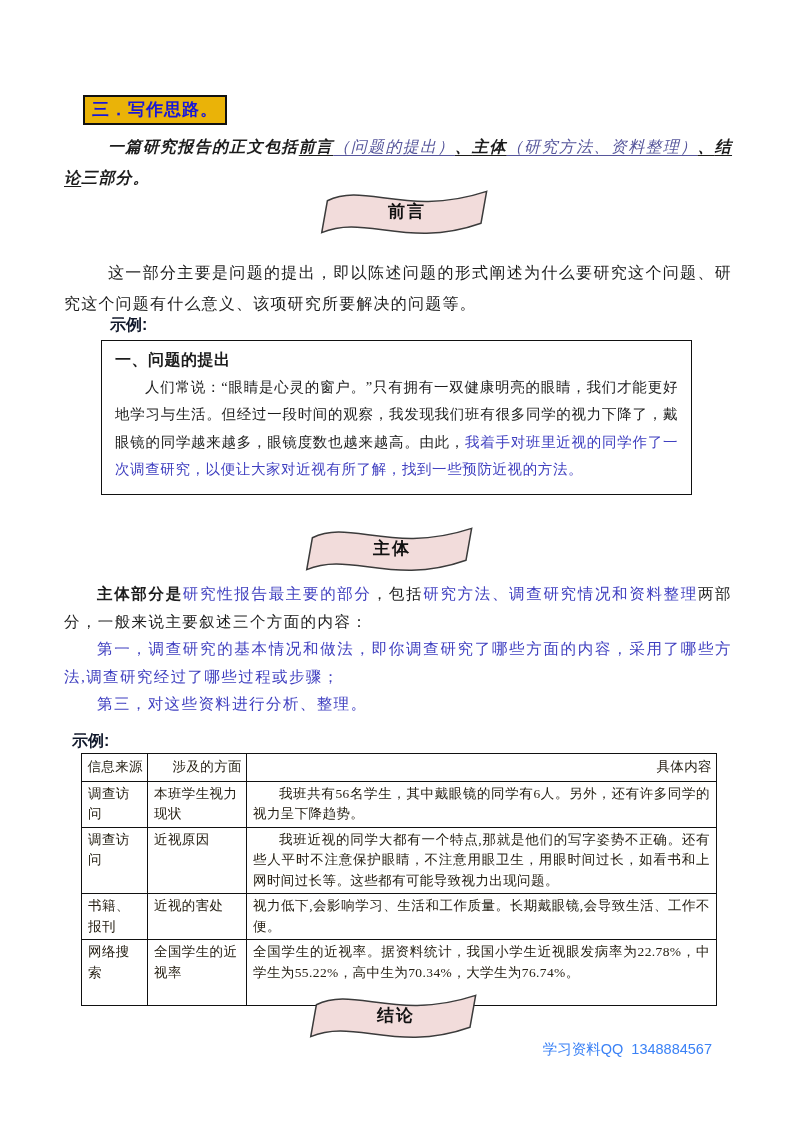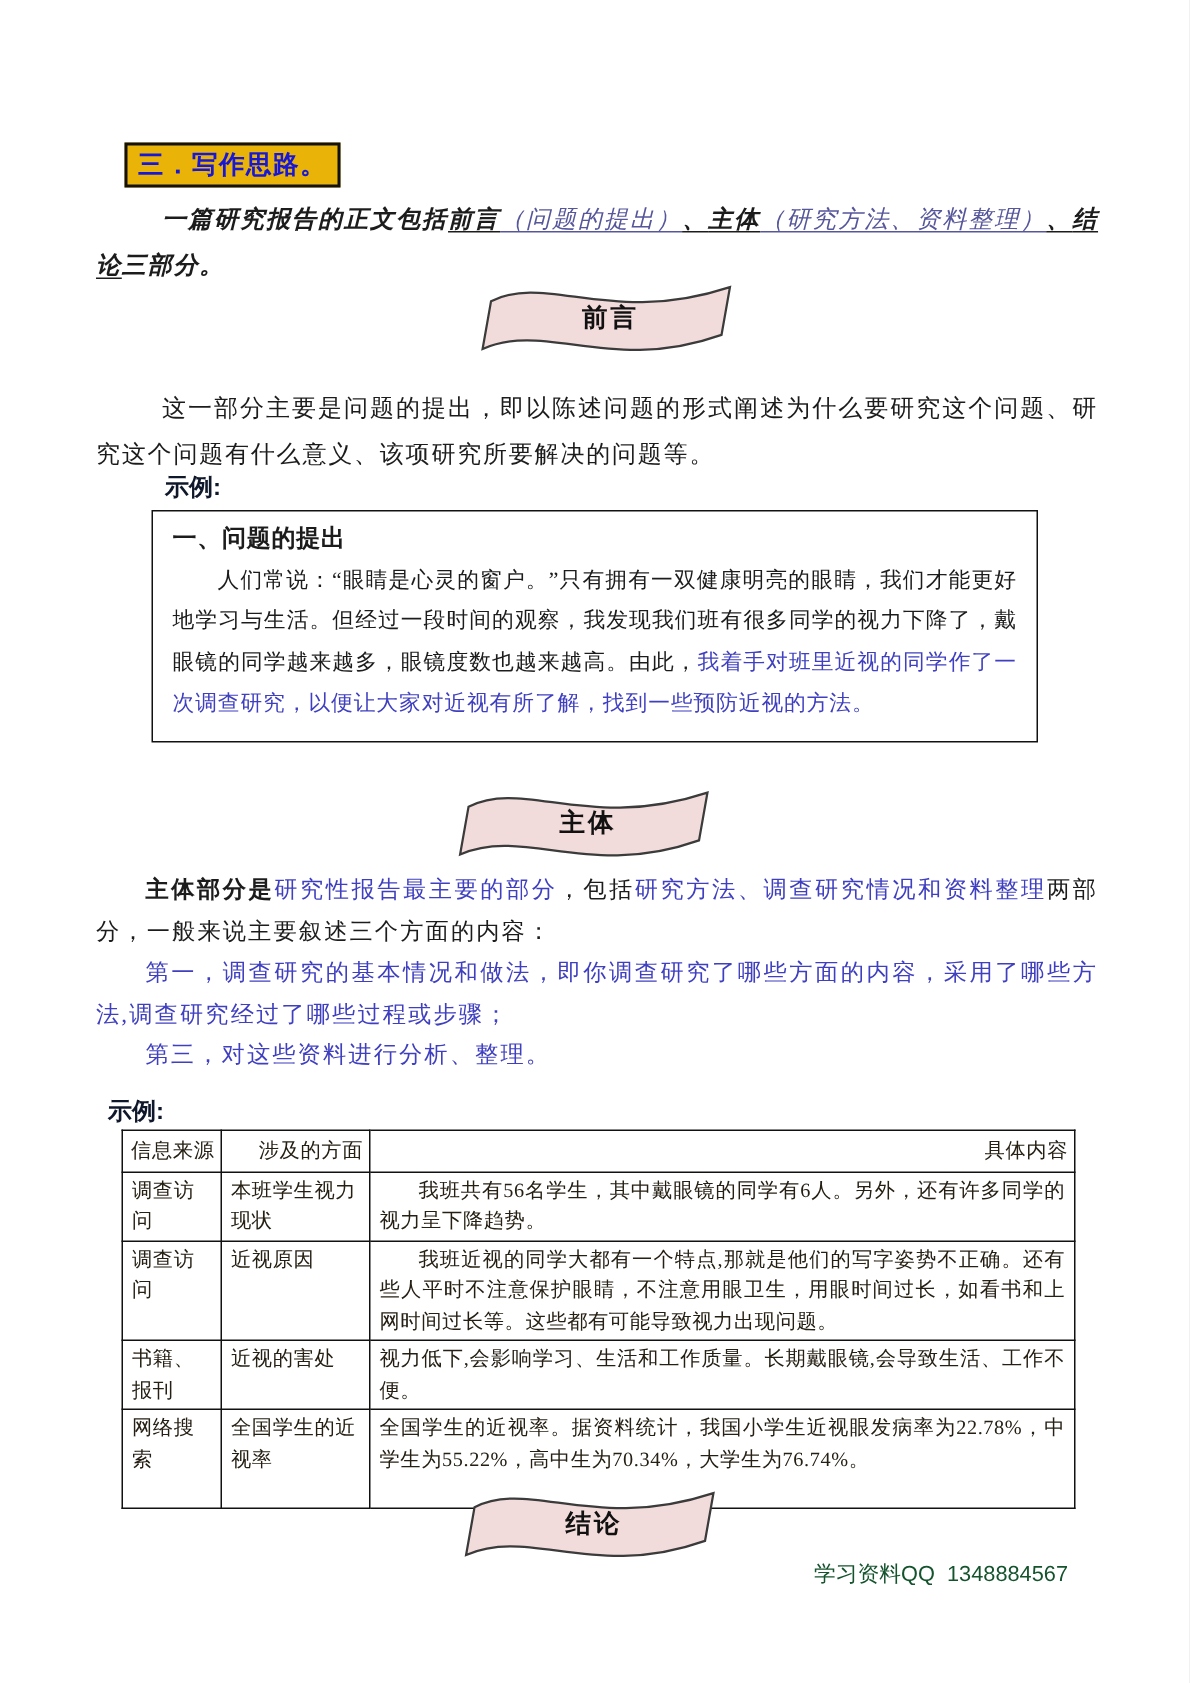--- a/index.html
+++ b/index.html
@@ -91,21 +91,21 @@
   .src-table th{text-align:right;padding:3px 4px;margin-top:35px;}
   .src-table td.c{}
   .src-table td.body-cell{text-align:justify;}
   .src-table td.ind{text-indent:26px;}
   .src-table td.pb{padding-bottom:22px;}
   
   .footer{
     position:absolute;left:0;top:1040px;width:712px;
     text-align:right;
     font-family:"Liberation Sans","DejaVu Sans",sans-serif;
-    font-size:14.5px;color:#14532d;white-space:pre;
+    font-size:14.5px;color:#3b82f6;white-space:pre;
   }
 </style>
 </head>
 <body>
 
 <div class="page">
 
   <div class="hl-heading">三．写作思路。</div>
 
   <div class="para ti" style="top:131px;font-style:italic;"><span class="seg b">一篇研究报告的正文包括</span><span class="seg b u">前言</span><span class="seg bl2 u">（问题的提出）</span><span class="seg b u">、</span><span class="seg b u">主体</span><span class="seg bl2 u">（研究方法、资料整理）</span><span class="seg b u">、</span><span class="seg b u">结论</span><span class="seg b">三部分。</span></div>

